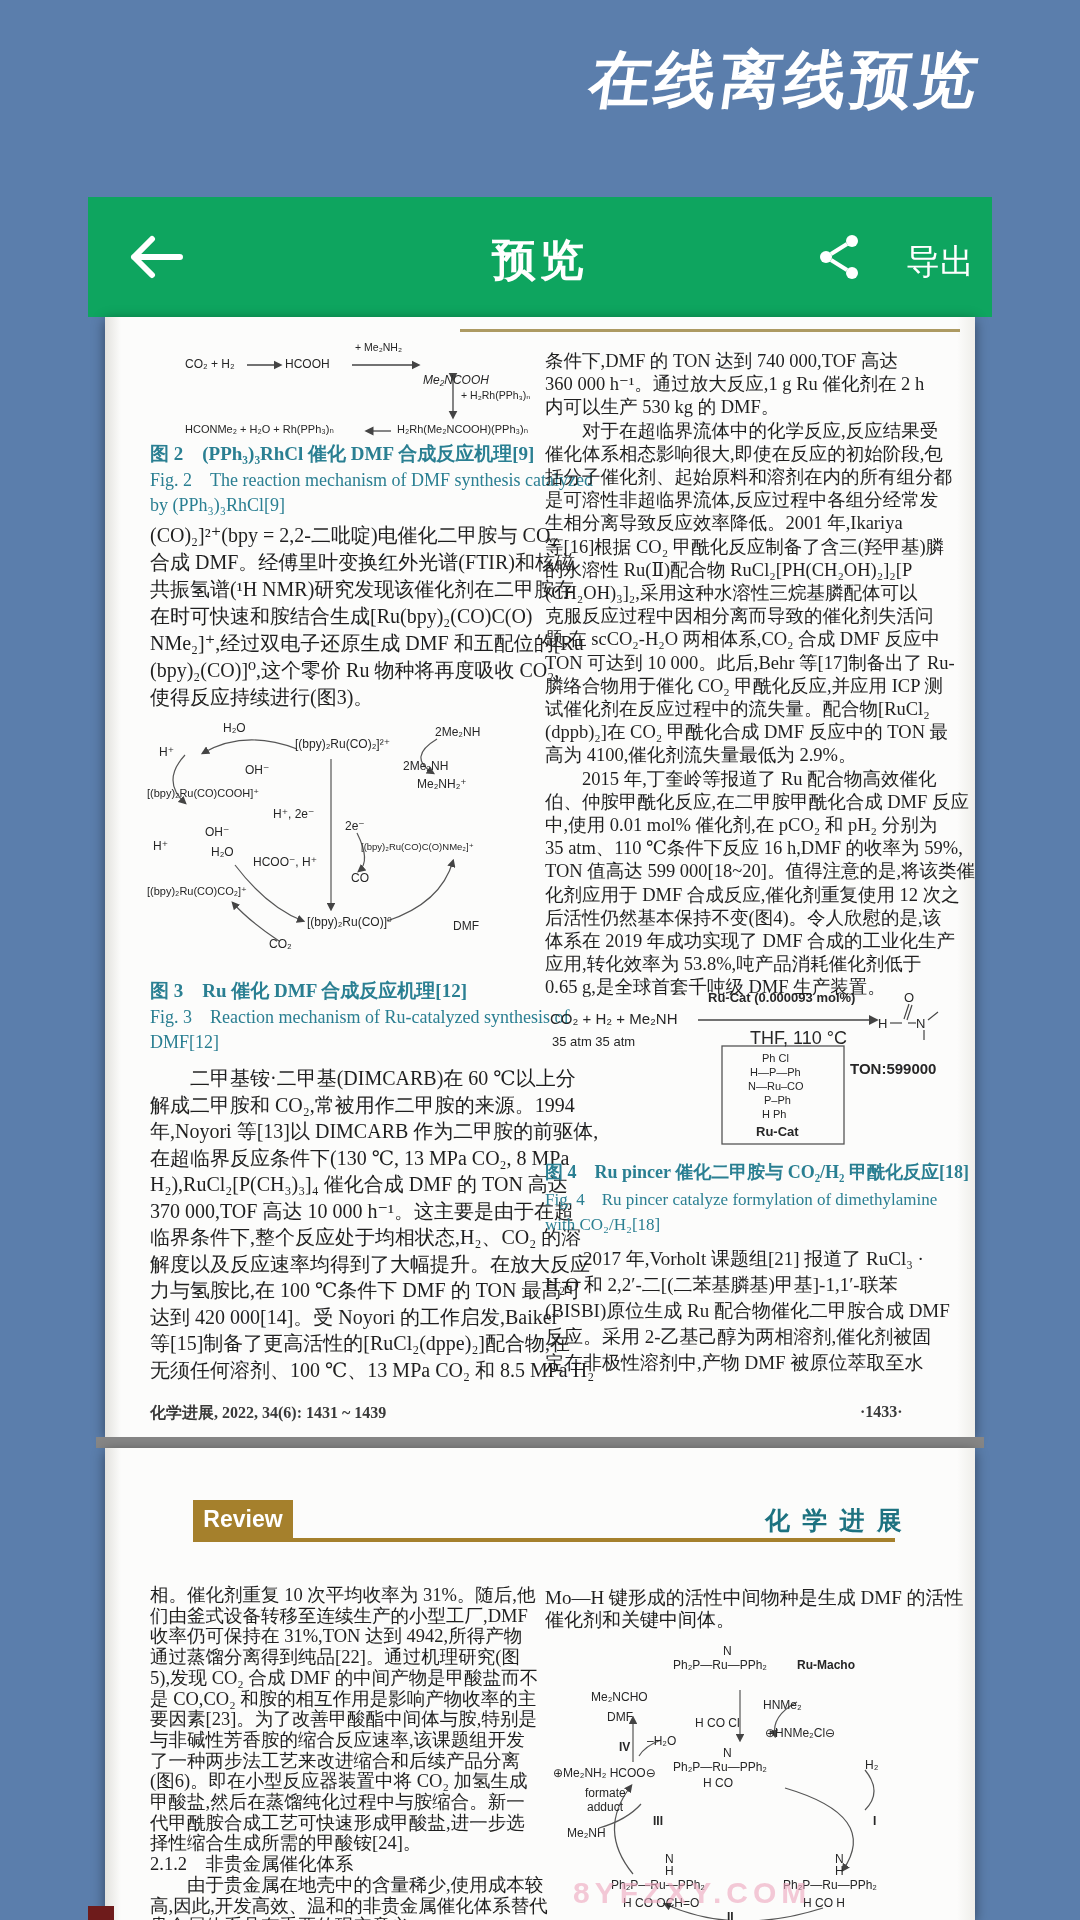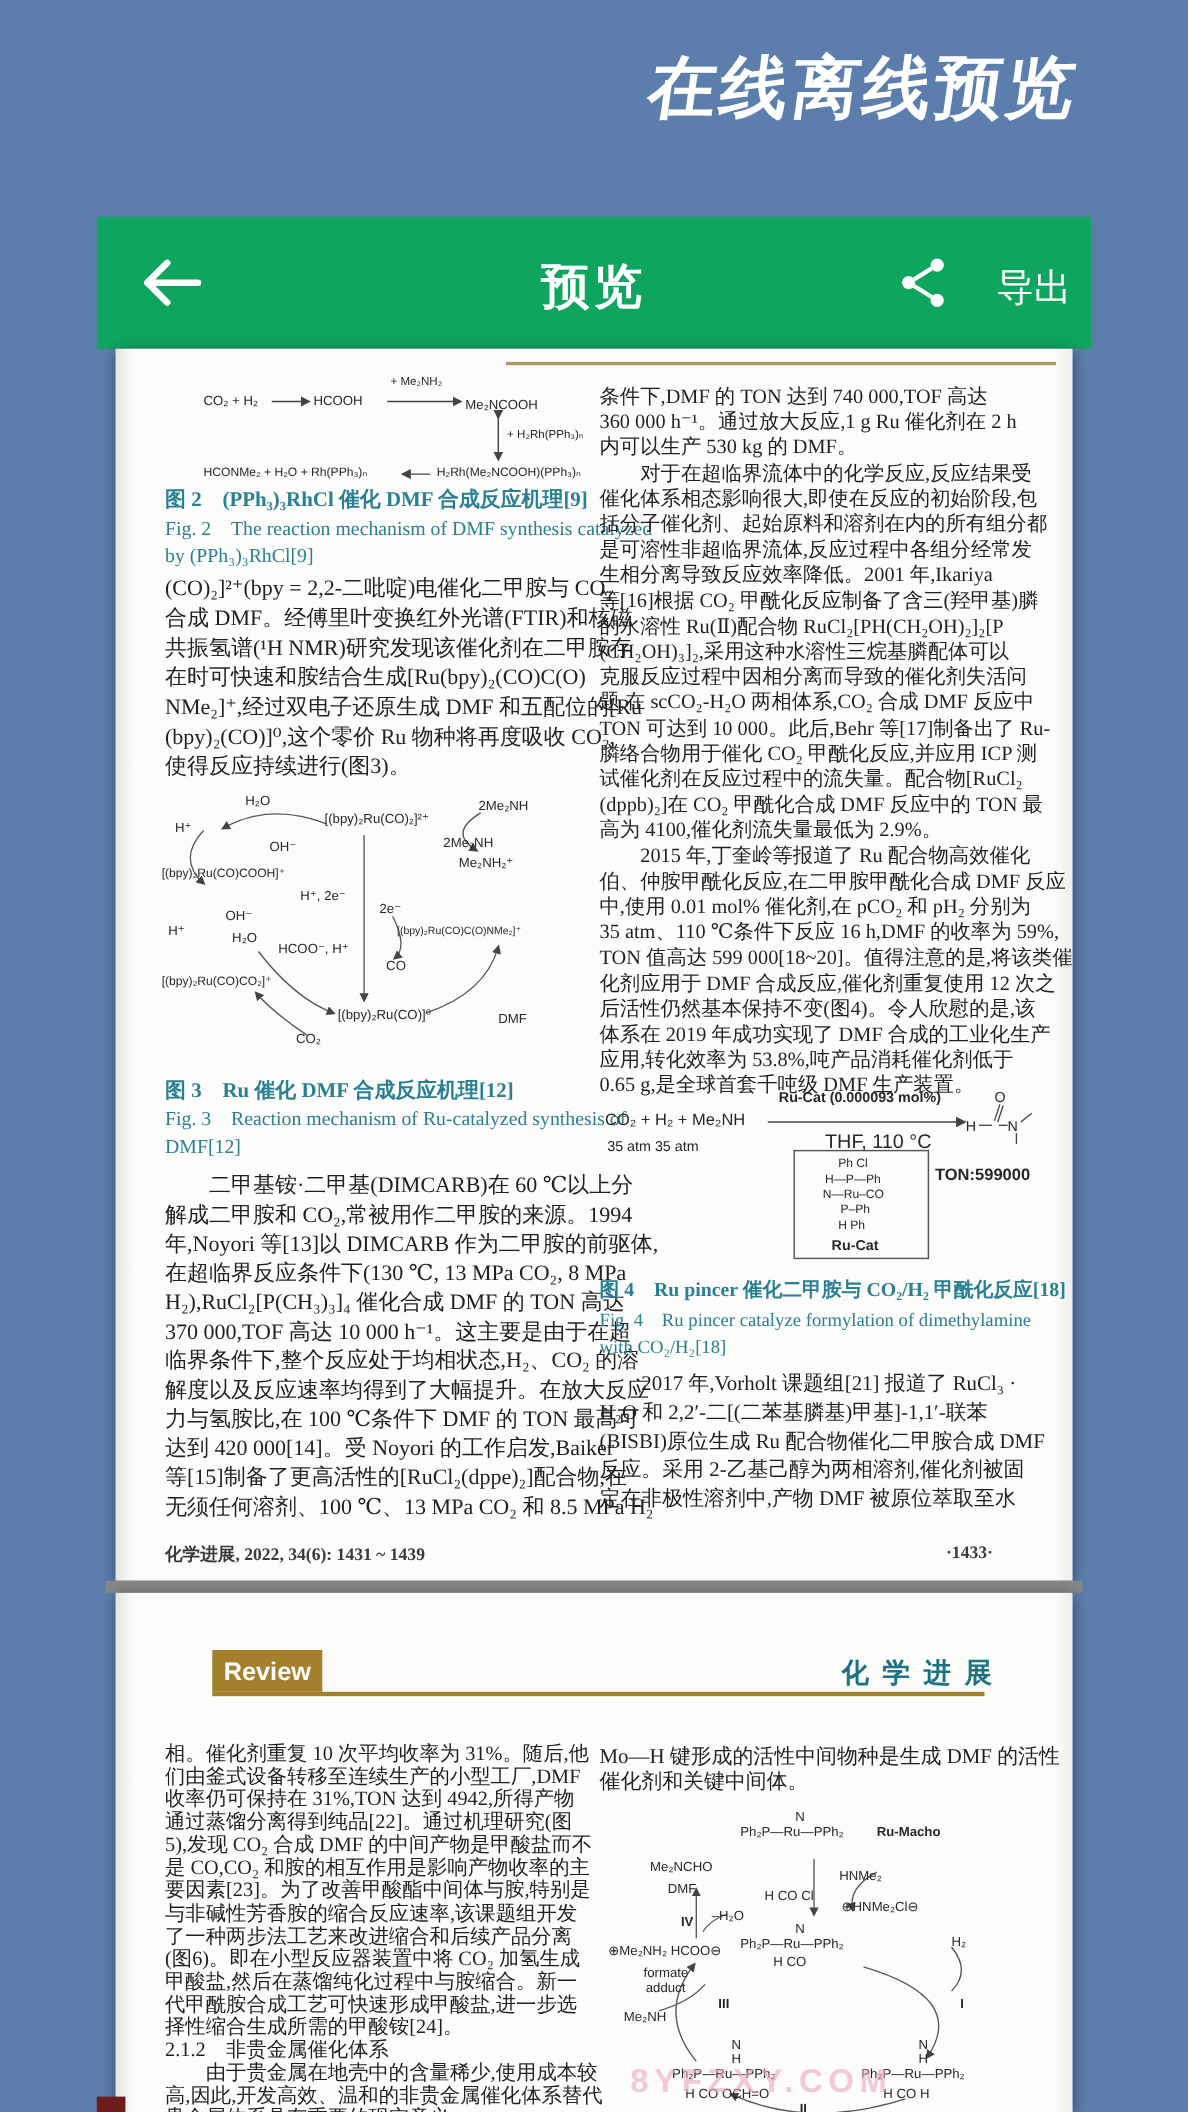--- a/index.html
+++ b/index.html
@@ -114,21 +114,21 @@
     <svg width="345" height="92">
       <path d="M62,18 L95,18" stroke="#444" stroke-width="1.3" marker-end="url(#ah)"></path>
       <path d="M167,18 L233,18" stroke="#444" stroke-width="1.3" marker-end="url(#ah)"></path>
       <path d="M268,32 L268,70" stroke="#444" stroke-width="1.3" marker-start="url(#ah)" marker-end="url(#ah)"></path>
       <path d="M206,84 L182,84" stroke="#444" stroke-width="1.3" marker-end="url(#ah)"></path>
     </svg>
     <div>
         <span class="lab" style="left: 0px; top: 10px;">CO₂ + H₂</span>
         <span class="lab" style="left: 100px; top: 10px;">HCOOH</span>
         <span class="lab" style="left: 170px; top: -6px; font-size: 10.5px;">+ Me₂NH₂</span>
-        <span class="lab" style="left: 238px; top: 14px;">Me₂NCOOH</span>
+        <span class="lab" style="left: 238px; top: 26px; font-style: italic;">Me₂NCOOH</span>
         <span class="lab" style="left: 276px; top: 42px; font-size: 10.5px;">+ H₂Rh(PPh₃)ₙ</span>
         <span class="lab" style="left: 0px; top: 76px; font-size: 11px;">HCONMe₂ + H₂O + Rh(PPh₃)ₙ</span>
         <span class="lab" style="left: 212px; top: 76px; font-size: 11px;">H₂Rh(Me₂NCOOH)(PPh₃)ₙ</span>
       </div>
   </div>
   <div class="blk cap b" style="left:45px;top:124px;font-size:19px;">图 2　(PPh₃)₃RhCl 催化 DMF 合成反应机理[9]</div>
   <div class="blk cap" style="left:45px;top:151px;font-size:18px;">Fig. 2　The reaction mechanism of DMF synthesis catalyzed</div>
   <div class="blk cap" style="left:45px;top:178px;font-size:18px;">by (PPh₃)₃RhCl[9]</div>
 
   <div id="p1-para1" class="blk serif" style="left:45px;top:205px;">

